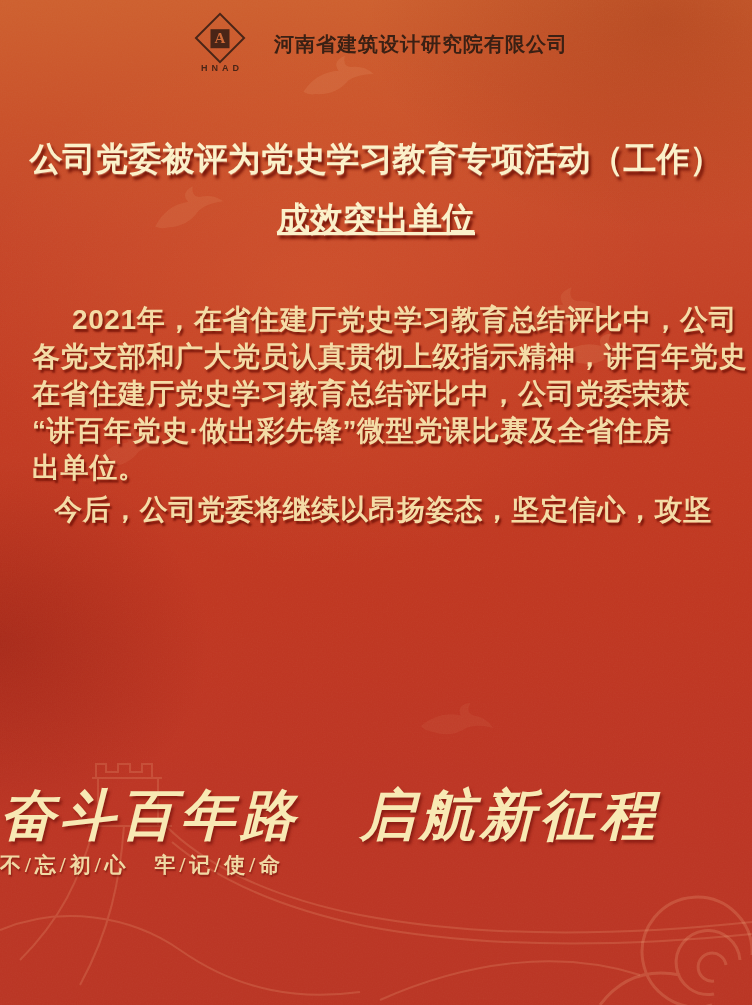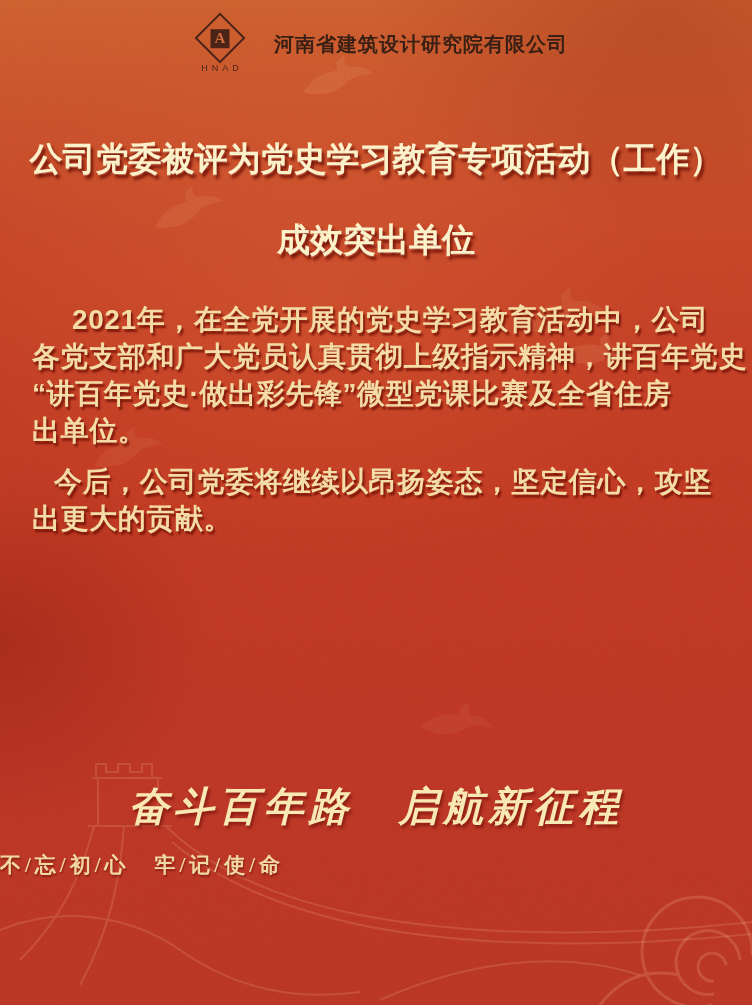--- a/index.html
+++ b/index.html
@@ -29,53 +29,53 @@
   }
   .diamond-inner{
     width:19px;height:19px;background:#4a2517;transform:rotate(-45deg);
     display:flex;align-items:center;justify-content:center;
   }
   .logo-letter{
     color:#cf6a38;font-family:"Liberation Serif",serif;
     font-weight:bold;font-size:15px;line-height:1;
   }
   .logo-abbr{
-    margin-top:7px;font-size:9px;font-weight:normal;color:#4a2517;
+    margin-top:7px;font-size:9px;font-weight:bold;color:#4a2517;
     letter-spacing:4px;text-indent:4px;font-family:"Liberation Sans",sans-serif;
   }
   .company-name{
     margin:0;font-family:"Liberation Serif",serif;font-weight:900;
     font-size:20px;color:#3a2014;letter-spacing:1px;
   }
   
   .title-line{
     position:absolute;left:0;width:100%;text-align:center;
     font-weight:900;font-size:33px;letter-spacing:0px;
     color:#fbf1ca;
     text-shadow:0 1px 0 rgba(255,250,220,.25), 2.5px 3.5px 3px rgba(110,15,5,.9);
     white-space:nowrap;
   }
   .title-line1{top:137px;}
-  .title-line2{top:218px;}
+  .title-line2{top:197px;text-decoration:underline;}
   
   .body-text{
     position:absolute;top:301px;left:32px;right:28px;
     font-weight:bold;font-size:28px;line-height:37px;
     letter-spacing:0.6px;color:#f4dca6;
     text-shadow:2px 2.5px 2px rgba(110,15,5,.8);
   }
   .body-line{white-space:nowrap;}
-  .para2{margin-top:14px;}
+  .para2{margin-top:5px;}
   .indent-lg{text-indent:40px;}
   .indent-sm{text-indent:22px;}
   
   .slogan{
-    position:absolute;top:779px;left:0;width:100%;text-align:center;
+    position:absolute;top:779px;left:0;width:100%;text-align:left;
     font-family:"DejaVu Serif",cursive;
-    font-style:italic;font-weight:900;font-size:40px;letter-spacing:5px;
+    font-style:italic;font-weight:900;font-size:55px;letter-spacing:5px;
     color:#f8e9b4;
     text-shadow:2px 3px 3px rgba(100,10,5,.55);
     white-space:nowrap;
   }
   .motto{
     position:absolute;top:851px;left:0;width:100%;text-align:left;
     font-family:"Liberation Serif",serif;font-weight:bold;
     font-size:21px;letter-spacing:4px;color:#f0d9a4;
     text-shadow:1px 1.5px 1.5px rgba(100,10,5,.5);
   }
@@ -139,27 +139,27 @@
       <div class="logo-abbr">HNAD</div>
     </div>
     <h2 class="company-name">河南省建筑设计研究院有限公司</h2>
   </header>
 
   <div class="title-line title-line1">公司党委被评为党史学习教育专项活动（工作）</div>
   <div class="title-line title-line2">成效突出单位</div>
 
   <section class="body-text">
     <div>
-      <div class="body-line indent-lg">2021年，在全党开展的党史学习教育活动中，公司</div>
+      <div class="body-line indent-lg">2021年，在省住建厅党史学习教育总结评比中，公司</div>
       <div class="body-line">各党支部和广大党员认真贯彻上级指示精神，讲百年党史</div>
+      <div class="body-line">在省住建厅党史学习教育总结评比中，公司党委荣获</div>
       <div class="body-line">“讲百年党史·做出彩先锋”微型党课比赛及全省住房</div>
       <div class="body-line">出单位。</div>
     </div>
     <div class="para2">
       <div class="body-line indent-sm">今后，公司党委将继续以昂扬姿态，坚定信心，攻坚</div>
-      <div class="body-line">出更大的贡献。</div>
     </div>
   </section>
 
   <div class="slogan">奋斗百年路　启航新征程</div>
   <div class="motto">不/忘/初/心　牢/记/使/命</div>
 
 </div>
 
 </body></html>

